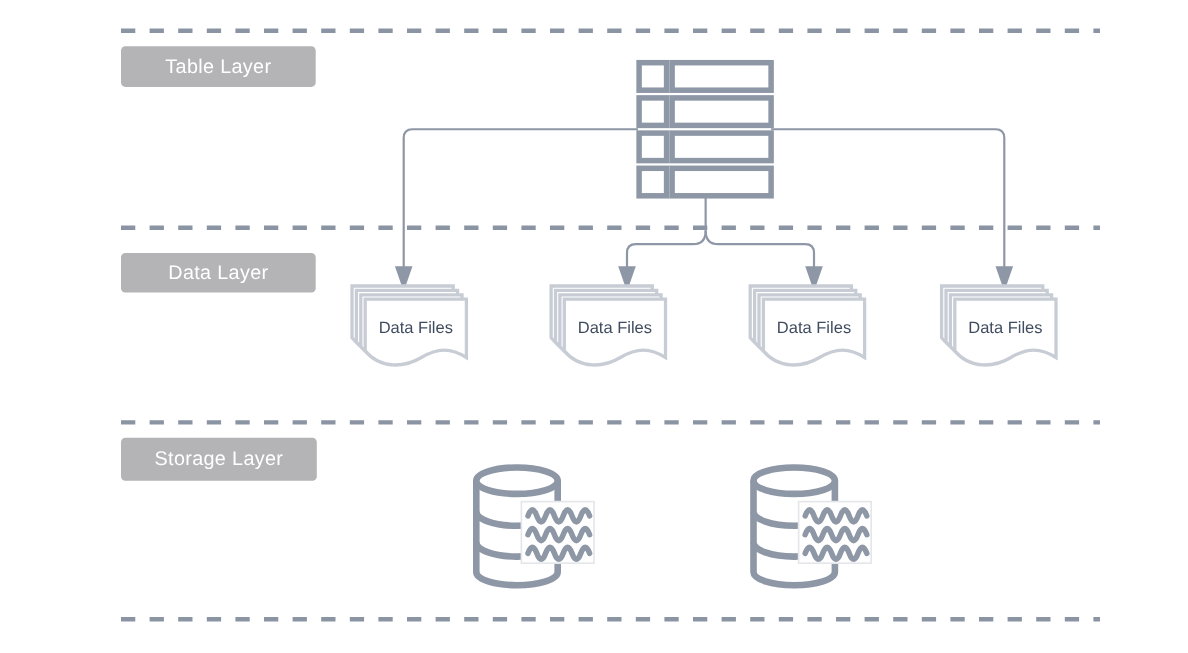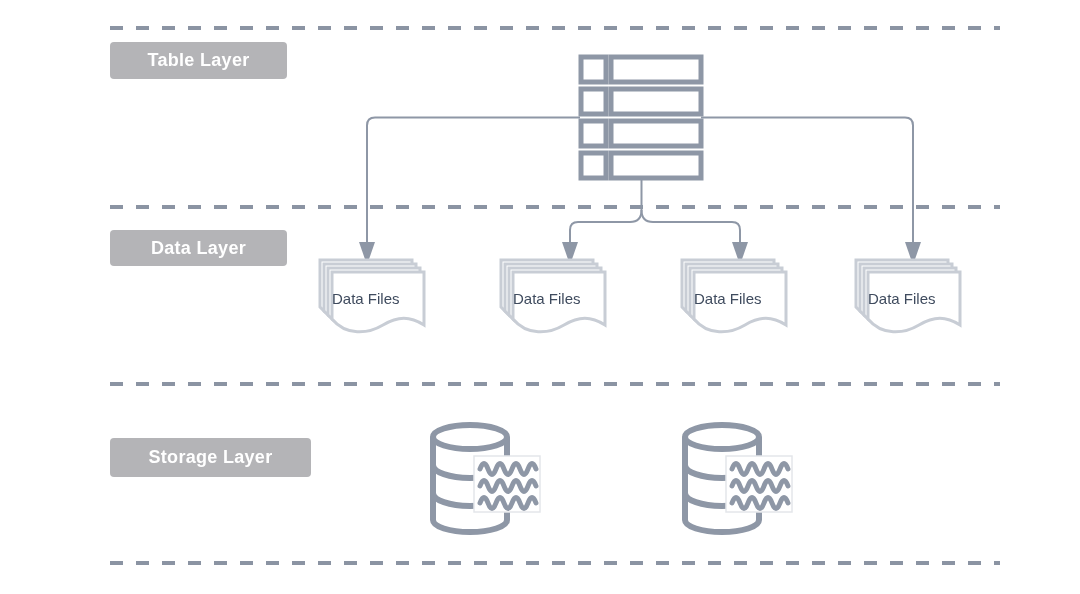--- a/index.html
+++ b/index.html
@@ -10,27 +10,28 @@
     font-family:"Liberation Sans", sans-serif;
     overflow:hidden;
   }
   .canvas svg{position:absolute;left:0;top:0;}
   .layer-label{
     position:absolute;
     background:#b4b4b7;
     border-radius:4px;
     display:flex;align-items:center;justify-content:center;
     color:#ffffff;
-    font-weight:bold;
+    font-weight:normal;
     font-size:18px;
     letter-spacing:0.3px;
   }
   .file-label{
     position:absolute;
     width:92px;
+    text-align:center;
     color:#3f4b5e;
     font-size:15px;
     line-height:18px;
   }
 </style>
 </head>
 <body>
 
 <div class="canvas">
 
@@ -97,21 +98,21 @@
     <use href="#dbicon" transform="translate(430,423)"></use>
     <use href="#dbicon" transform="translate(682,423)"></use>
   </svg>
 
   <div class="layer-label" style="left:110px;top:42px;width:177px;height:37px;">
     <span>Table Layer</span>
   </div>
   <div class="layer-label" style="left:110px;top:230px;width:177px;height:36px;">
     <span>Data Layer</span>
   </div>
-  <div class="layer-label" style="left:110px;top:398px;width:201px;height:39px;margin-top:40px;">
+  <div class="layer-label" style="left:110px;top:398px;width:178px;height:39px;">
     <span>Storage Layer</span>
   </div>
 
   <div class="file-label" style="left:332px;top:290px;">Data Files</div>
   <div class="file-label" style="left:513px;top:290px;">Data Files</div>
   <div class="file-label" style="left:694px;top:290px;">Data Files</div>
   <div class="file-label" style="left:868px;top:290px;">Data Files</div>
 
 </div>
 

